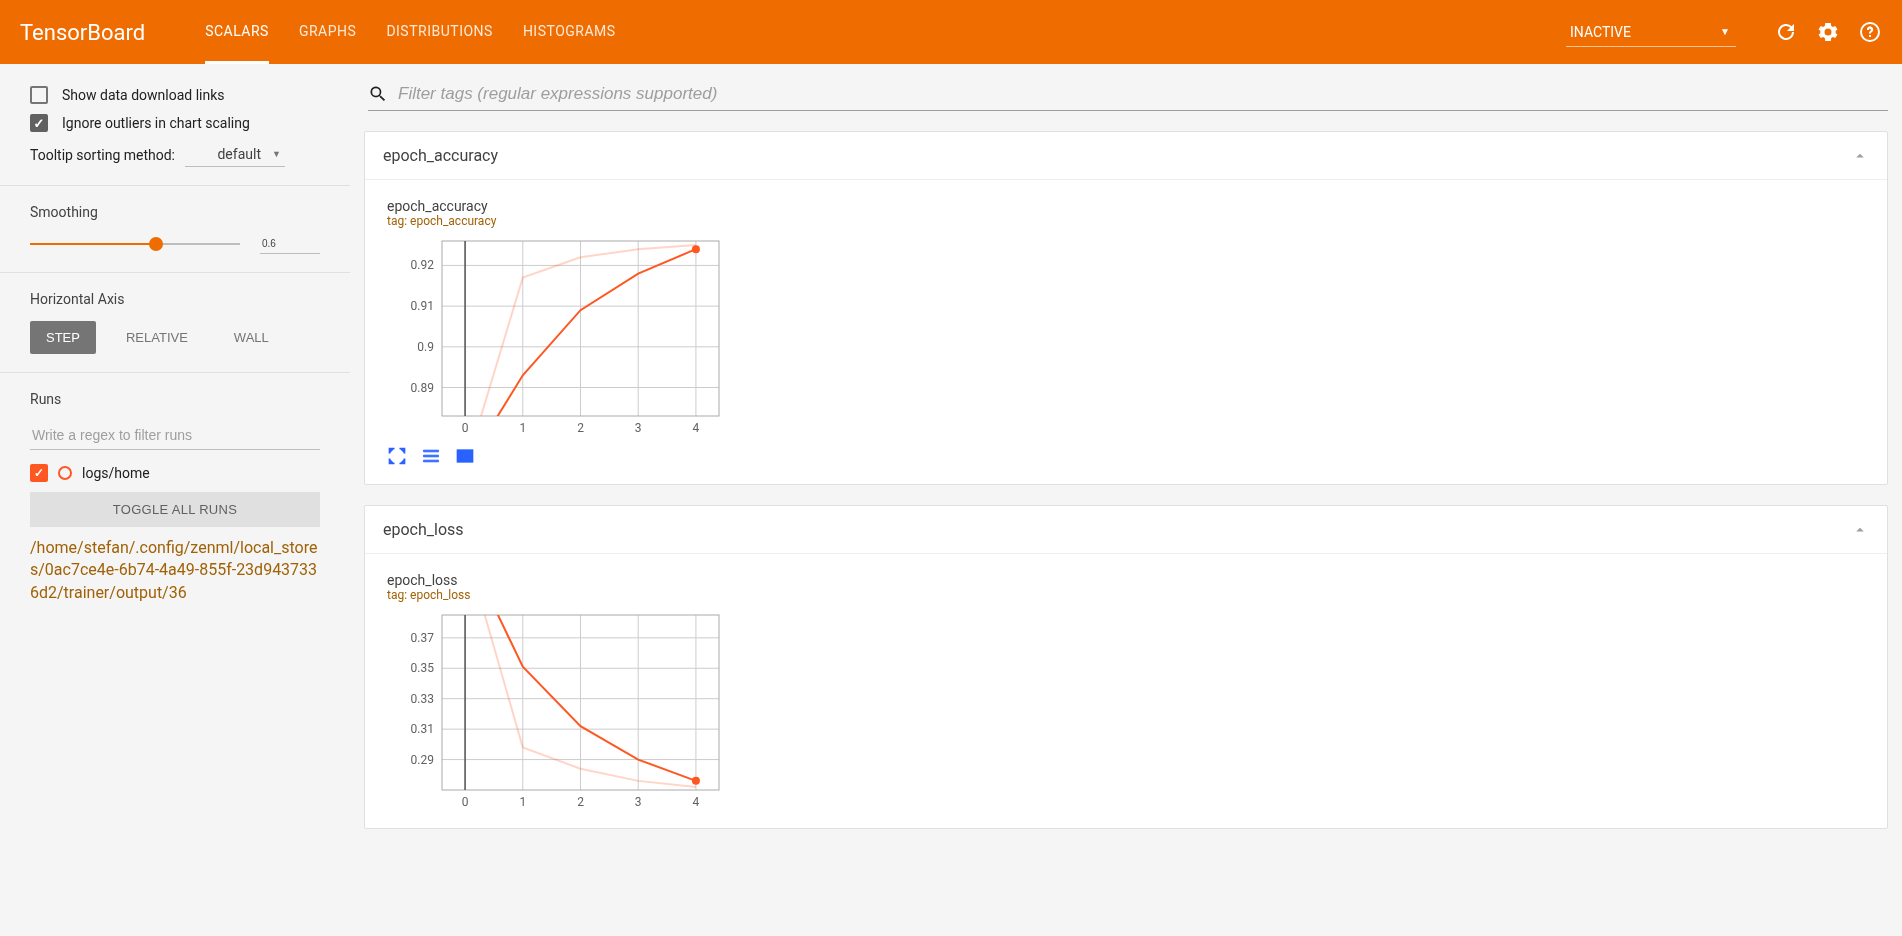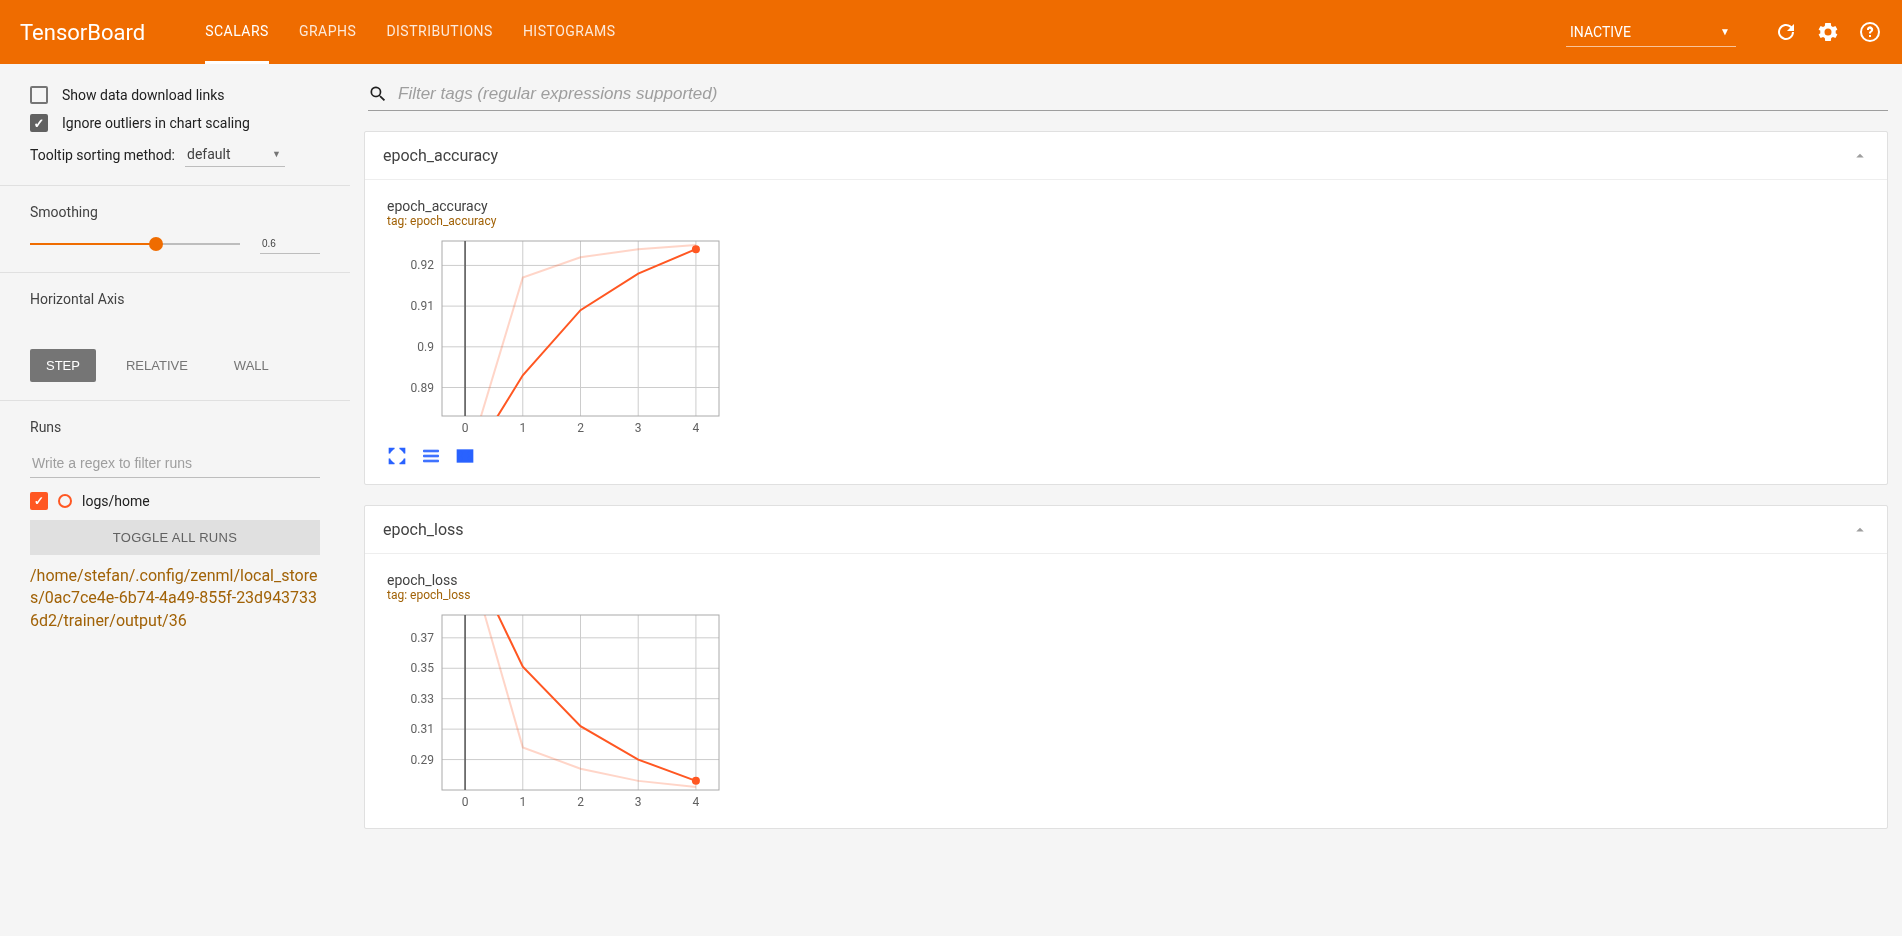--- a/index.html
+++ b/index.html
@@ -19,32 +19,32 @@
 .main { display: flex; height: calc(100vh - 64px); }
 
 .sidebar { width: 350px; background: #f5f5f5; padding: 22px 0 0 0; font-size: 14px; overflow-y: auto; }
 .sidebar-section { padding: 0 30px 18px 30px; border-bottom: 1px solid #e0e0e0; margin-bottom: 18px; }
 .sidebar-section:last-child { border-bottom: none; }
 .cb-row { display: flex; align-items: center; margin-bottom: 10px; cursor: pointer; }
 .cb { width: 18px; height: 18px; border: 2px solid #757575; border-radius: 2px; margin-right: 14px; display: flex; align-items: center; justify-content: center; }
 .cb.checked { background: #616161; border-color: #616161; }
 .cb.checked::after { content: '✓'; color: #fff; font-size: 13px; font-weight: bold; }
 .tooltip-row { display: flex; align-items: center; gap: 10px; margin-top: 6px; }
-.tooltip-sel { border: none; border-bottom: 1px solid #bdbdbd; background: transparent; font-size: 14px; color: #424242; padding: 4px 24px 4px 2px; width: 100px; cursor: pointer; position: relative; }
+.tooltip-sel { border: none; border-bottom: 1px solid #bdbdbd; background: transparent; font-size: 14px; color: #424242; padding: 4px 24px 4px 2px; width: 100px; cursor: pointer; position: relative; text-align: right; }
 .tooltip-sel-wrap { position: relative; }
 .tooltip-sel-wrap::after { content: '▼'; position: absolute; right: 4px; top: 7px; font-size: 9px; color: #757575; }
 .section-label { color: #424242; margin-bottom: 14px; }
 .slider-row { display: flex; align-items: center; gap: 20px; }
 .slider { flex: 1; position: relative; height: 20px; }
 .slider-track { position: absolute; top: 9px; height: 2px; background: #bdbdbd; width: 100%; }
 .slider-fill { position: absolute; top: 9px; height: 2px; background: #ef6c00; width: 60%; }
 .slider-thumb { position: absolute; top: 3px; left: 60%; transform: translateX(-50%); width: 14px; height: 14px; border-radius: 50%; background: #ef6c00; cursor: pointer; }
 .slider-val { width: 60px; border: none; border-bottom: 1px solid #bdbdbd; background: transparent; font-size: 10px; padding: 4px 2px; color: #424242; }
 .axis-btns { display: flex; gap: 14px; }
-.axis-btn { padding: 9px 16px; font-size: 13px; border: none; background: transparent; color: #757575; cursor: pointer; border-radius: 2px; margin-top: 28px; }
+.axis-btn { padding: 9px 16px; font-size: 13px; border: none; background: transparent; color: #757575; cursor: pointer; border-radius: 2px; }
 .axis-btn.active { background: #757575; color: #fff; }
 .runs-filter { width: 100%; border: none; border-bottom: 1px solid #bdbdbd; background: transparent; font-size: 14px; padding: 6px 2px; margin-bottom: 14px; color: #424242; }
 .runs-filter::placeholder { color: #9e9e9e; }
 .run-row { display: flex; align-items: center; gap: 10px; margin-bottom: 10px; }
 .run-cb { width: 18px; height: 18px; border-radius: 2px; background: #ff5722; display: flex; align-items: center; justify-content: center; cursor: pointer; }
 .run-cb::after { content: '✓'; color: #fff; font-size: 12px; font-weight: bold; }
 .run-color { width: 14px; height: 14px; border: 2px solid #ff5722; border-radius: 50%; }
 .toggle-all { width: 100%; padding: 10px; background: #e0e0e0; border: none; color: #616161; font-size: 13px; letter-spacing: 0.3px; cursor: pointer; margin-bottom: 10px; }
 .run-path { font-size: 16px; color: #a16207; line-height: 1.4; word-break: break-all; }
 

